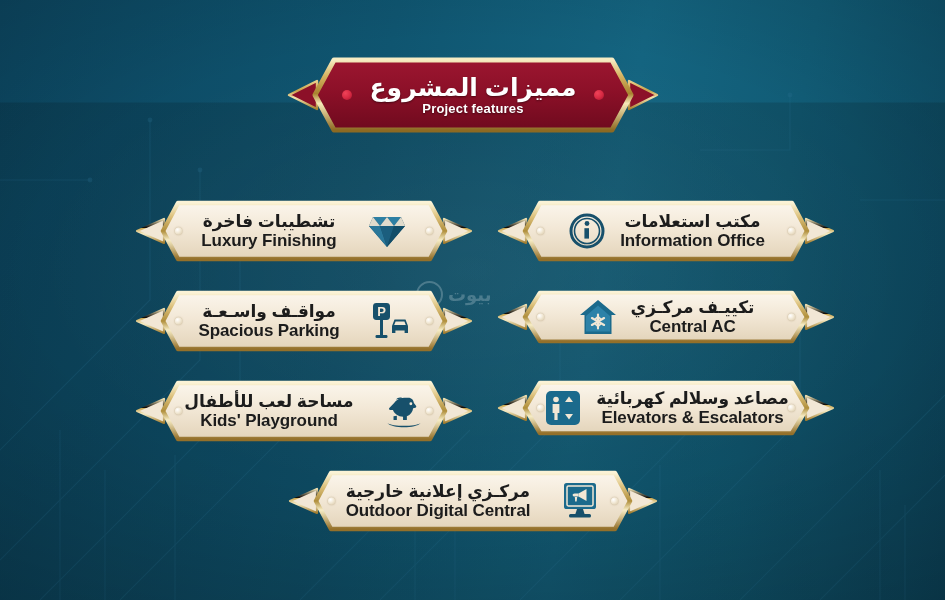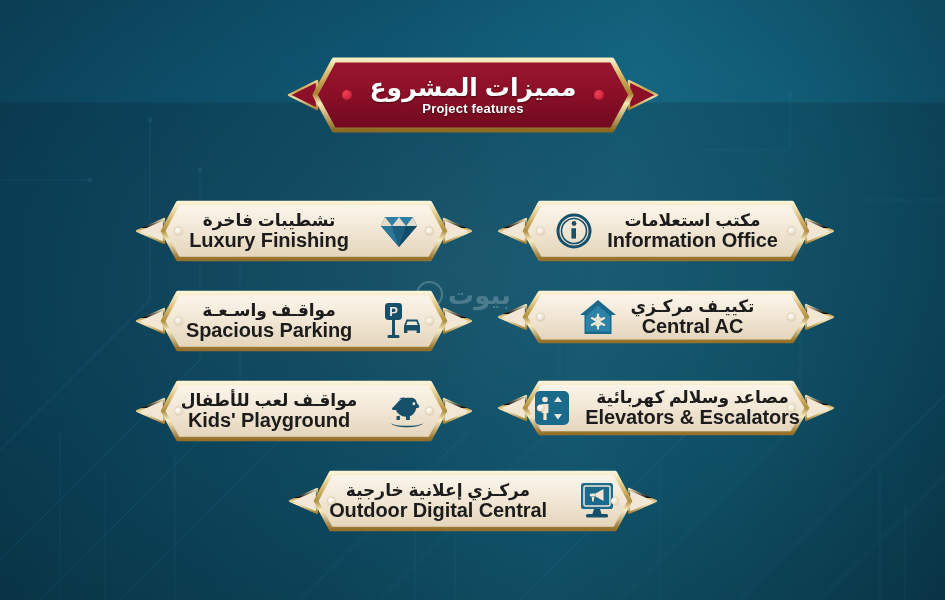--- a/index.html
+++ b/index.html
@@ -65,21 +65,21 @@
     position: absolute;
     left: 50%; top: 50%;
     transform: translate(-50%,-46%);
     width: 0; height: 0;
     border-left: 4.5px solid transparent;
     border-right: 4.5px solid transparent;
     border-bottom: 8px solid #bfd2da;
   }
   .wm-text {
     color: #bfd2da;
-    font-size: 26px;
+    font-size: 18px;
     font-weight: 700;
     letter-spacing: 0px;
     direction: rtl;
     line-height: 1;
   }
 
   
   .banner {
     position: absolute;
     display: flex;
@@ -136,21 +136,21 @@
   .lbl-ar {
     direction: rtl;
     color: #1c1c1c;
     font-size: 17px;
     font-weight: 700;
     letter-spacing: .2px;
     white-space: nowrap;
   }
   .lbl-en {
     color: #1c1c1c;
-    font-size: 20px;
+    font-size: 17px;
     font-weight: 700;
     letter-spacing: -.1px;
     white-space: nowrap;
     margin-top: 1px;
   }
   .icon-box {
     width: 40px;
     height: 40px;
     flex: 0 0 40px;
     display: flex;
@@ -497,21 +497,21 @@
         <svg viewBox="0 0 288 62" preserveAspectRatio="none">
           <path d="M18 3 L270 3 L285 31 L270 59 L18 59 L3 31 Z" fill="url(#ftCream)" stroke="url(#ftGold)" stroke-width="4.5" stroke-linejoin="round"></path>
         </svg>
       </div>
 
       <span class="dot left"></span>
       <span class="dot right"></span>
 
       <div class="content icon-right">
         <div class="labels">
-          <span class="lbl-ar">مواقـف لعب للأطفال</span>
+          <span class="lbl-ar">مساحة لعب للأطفال</span>
           <span class="lbl-en">Kids' Playground</span>
         </div>
         <span class="icon-box">
           <svg width="42" height="36" viewBox="0 0 42 36">
             <g fill="#17506b">
               <path d="M25.5 4 C29 4 31 6.4 31.4 9.6 L33.6 12.6 C34.2 13.4 33.8 14.4 32.9 14.6 L30.6 15.1
                        C30.2 19 27.8 22 24 23.4 L24 27.5 L20 27.5 L20 24 C15 24 11 21.2 9.4 17
                        L6.6 17 C5.4 17 4.8 15.7 5.6 14.9 L10.4 9.8 C12.8 6.2 16.6 4 21 4 Z"></path>
               <path d="M13.5 23 L13.5 27.5 L10 27.5 L10 23.6 Z"></path>
               <path d="M3.5 30.5 C9 34.5 33 34.5 38.5 30.5 C33.5 36.5 8.5 36.5 3.5 30.5 Z"></path>

